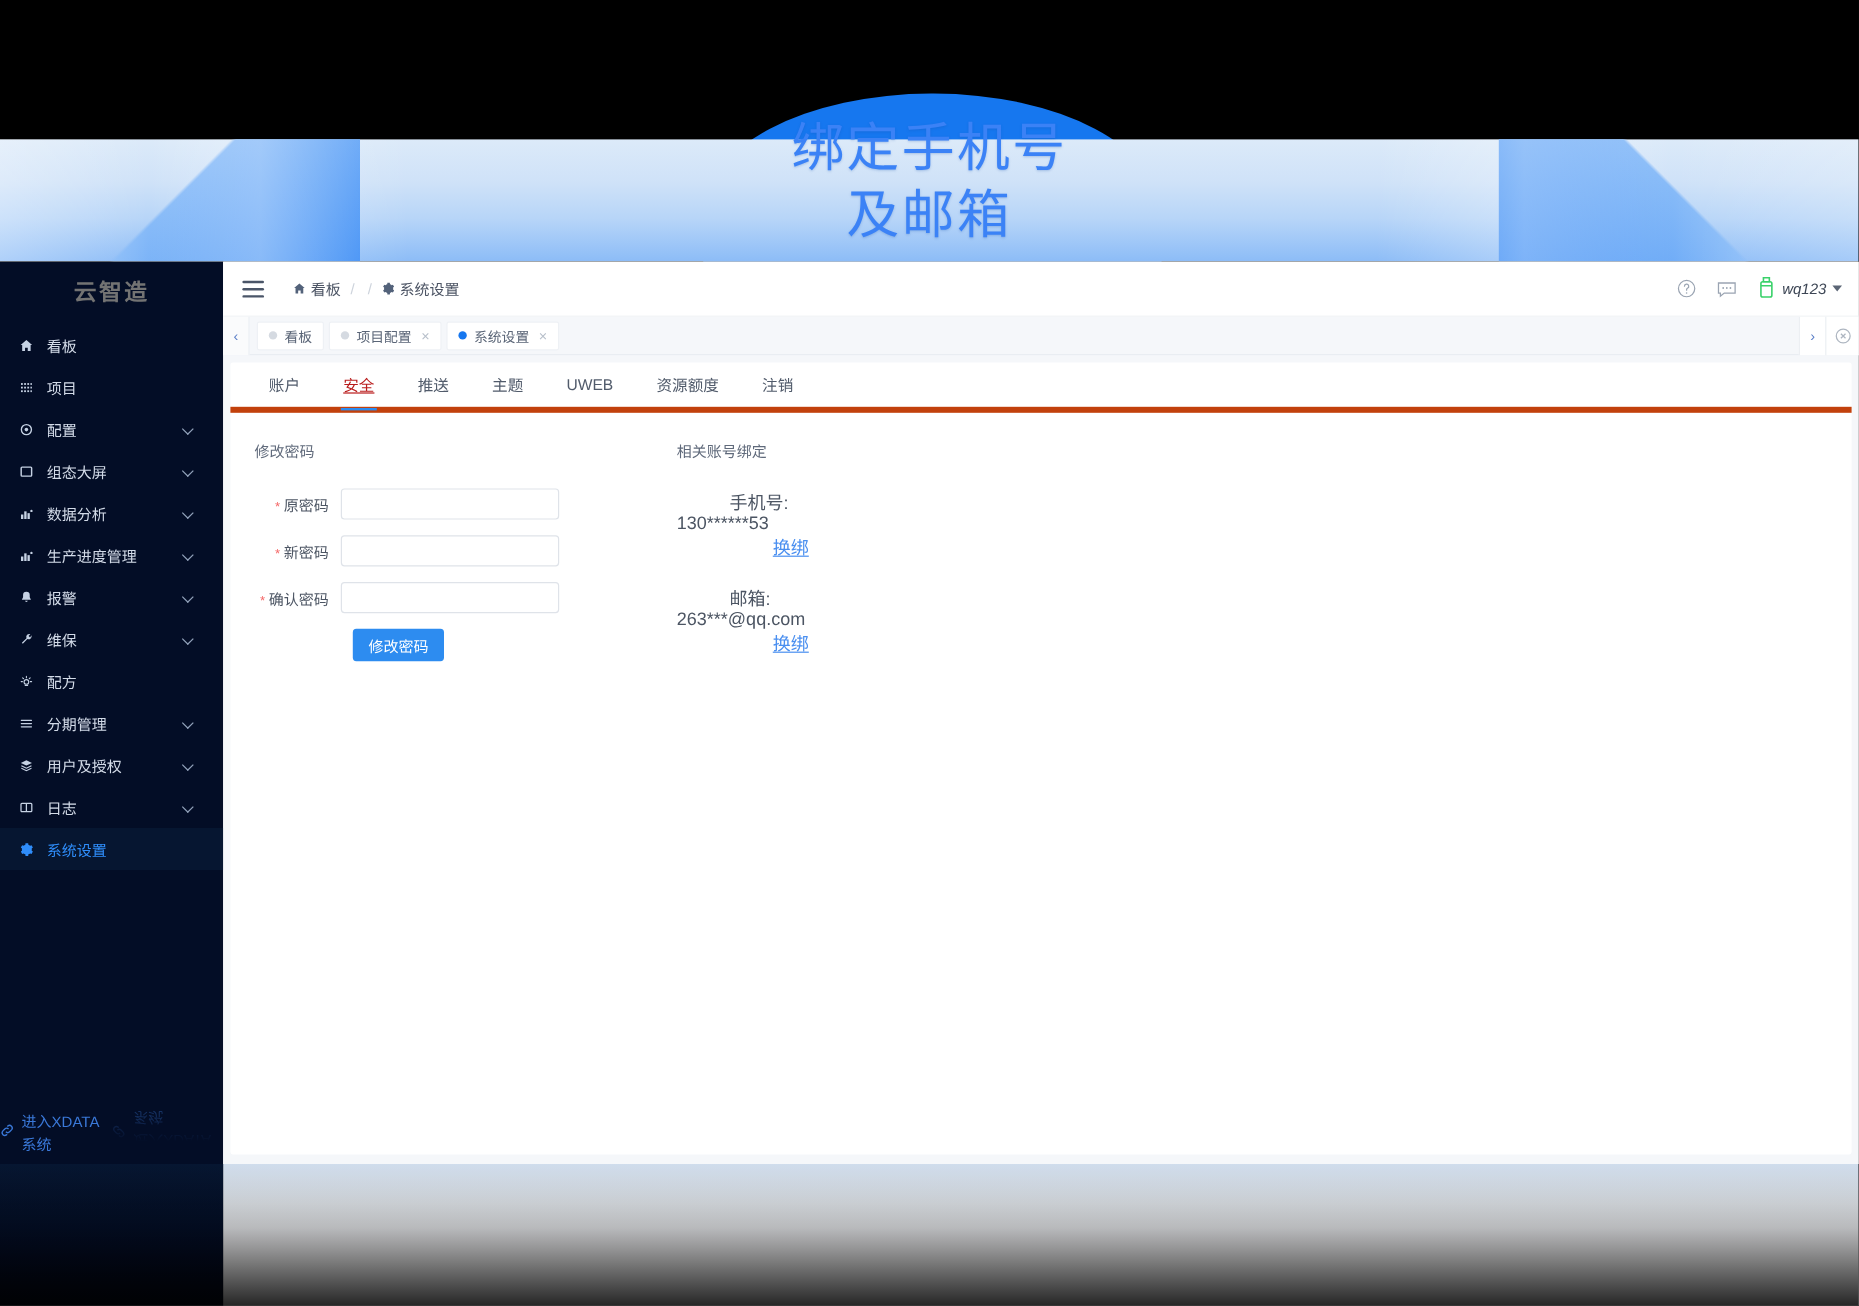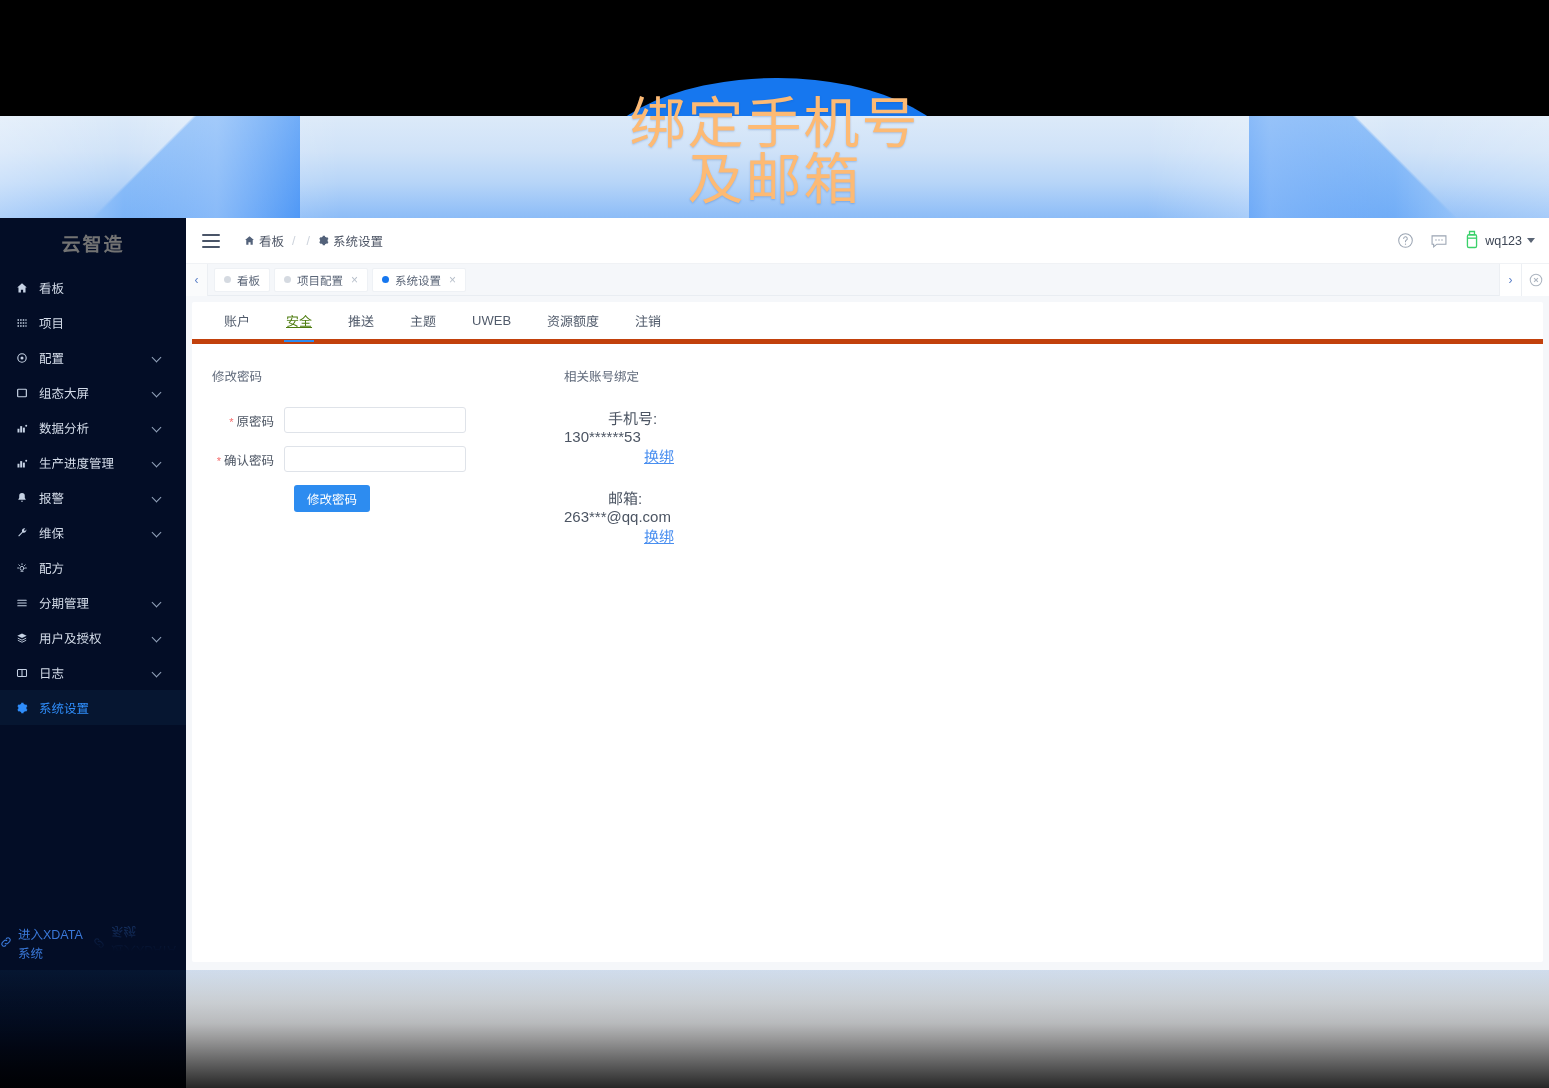--- a/index.html
+++ b/index.html
@@ -37,22 +37,22 @@
     position: absolute; left: 0; top: 116px; width: 1549px; height: 102px;
     background: linear-gradient(90deg,
       rgba(255,255,255,.30) 0%, rgba(255,255,255,0) 8%,
       rgba(255,255,255,.28) 14%, rgba(255,255,255,0) 22%,
       rgba(255,255,255,0) 74%, rgba(255,255,255,.30) 82%,
       rgba(255,255,255,0) 90%, rgba(255,255,255,.22) 100%);
     pointer-events: none;
   }
   .banner-title {
     position: absolute; left: 0; top: 96px; width: 1549px;
-    text-align: center; color: #fdba74;
-    font-size: 56px; line-height: 56px; font-weight: 400;
+    text-align: center; color: #3b82f6;
+    font-size: 44px; line-height: 56px; font-weight: 400;
     letter-spacing: 2px;
     text-shadow: 0 1px 2px rgba(20,80,170,.25);
     white-space: pre-line;
   }
 
   
   #app { position: absolute; left: 0; top: 218px; width: 1549px; height: 752px; background: #fff; overflow: hidden; }
 
   
   .sidebar {
@@ -100,21 +100,21 @@
     padding: 0 14px 0 16px; border-bottom: 1px solid #f0f2f5;
   }
   .hamburger { width: 18px; height: 14px; display: flex; flex-direction: column;
                justify-content: space-between; cursor: pointer; }
   .hamburger i { display: block; height: 2px; background: #4a5568; border-radius: 1px; }
   .crumbs { display: flex; align-items: center; gap: 5px; margin-left: 24px;
             font-size: 12.5px; color: #4d5565; }
   .crumbs .sep { color: #cdd3dc; margin: 0 3px; }
   .crumbs .ci { color: #53627a; display: inline-flex; }
   .crumbs .node { display: inline-flex; align-items: center; gap: 4px; cursor: pointer; }
-  .topbar-right { margin-left: auto; display: flex; align-items: center; gap: 16px; }
+  .topbar-right { margin-left: auto; display: flex; align-items: center; gap: 16px; font-style: italic; }
   .tb-icon { color: #9aa4b2; display: inline-flex; cursor: pointer; }
   .user { display: flex; align-items: center; gap: 5px; font-size: 12.5px; color: #3d4655; cursor: pointer; }
   .caret { width: 0; height: 0; border-left: 4px solid transparent; border-right: 4px solid transparent;
            border-top: 5px solid #5b6575; }
 
   
   .tabstrip {
     height: 32px; background: #f5f7fa; display: flex; align-items: center;
     border-bottom: 1px solid #e9edf2;
   }
@@ -140,21 +140,21 @@
   }
 
   
   .card { margin: 6px 6px 0 6px; background: #fff; height: 660px; border-radius: 2px; }
   .subtabs { height: 42px; border-bottom: 5px solid #c2410c; display: flex; align-items: center;
              padding-left: 14px; gap: 0; text-align: center; }
   .subtab {
     position: relative; height: 42px; display: flex; align-items: center;
     padding: 0 18px; font-size: 13px; color: #515b6b; cursor: pointer;
   }
-  .subtab.active { color: #4d7c0f; text-decoration: underline; }
+  .subtab.active { color: #b91c1c; text-decoration: underline; }
   .subtab.active::after {
     content: ""; position: absolute; left: 16px; right: 16px; bottom: 0;
     height: 2px; background: #2d8cf0;
   }
 
   .body { display: flex; padding: 22px 0 0 0; }
   .col-left { width: 372px; padding-left: 20px; }
   .col-right { padding-left: 0; }
   .sec-title { font-size: 12.5px; color: #606a7b; margin-bottom: 22px; }
 
@@ -505,20 +505,24 @@
         <div class="body">
 
           <div class="col-left">
             <div class="sec-title">修改密码</div>
             <div id="pwfields">
                 <div class="frow">
                   <div class="flabel"><span class="req">*</span><span>原密码</span></div>
                   <input class="finput" type="password" placeholder="" style="">
                 </div>
                 <div class="frow">
+                  <div class="flabel"><span class="req">*</span><span>新密码</span></div>
+                  <input class="finput" type="password" placeholder="" style="">
+                </div>
+                <div class="frow">
                   <div class="flabel"><span class="req">*</span><span>确认密码</span></div>
                   <input class="finput" type="password" placeholder="" style="">
                 </div>
               </div>
             <button class="btn-primary">修改密码</button>
           </div>
 
           <div class="col-right">
             <div class="sec-title">相关账号绑定</div>
             <div id="bindrows">

